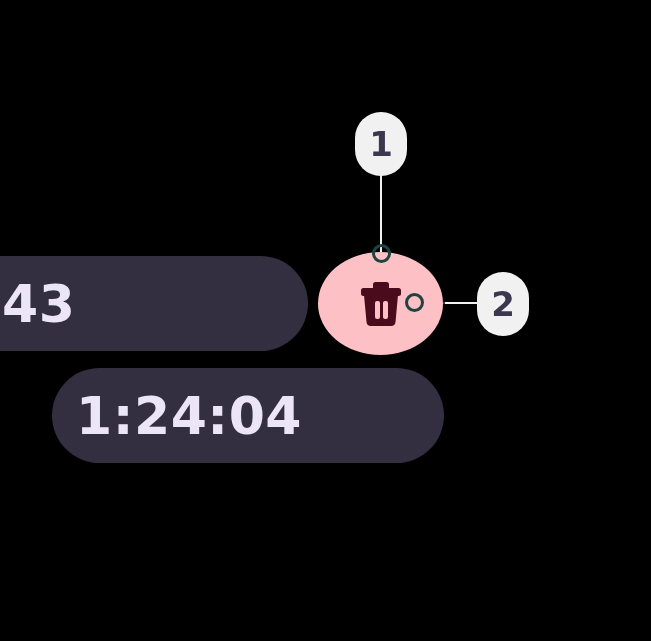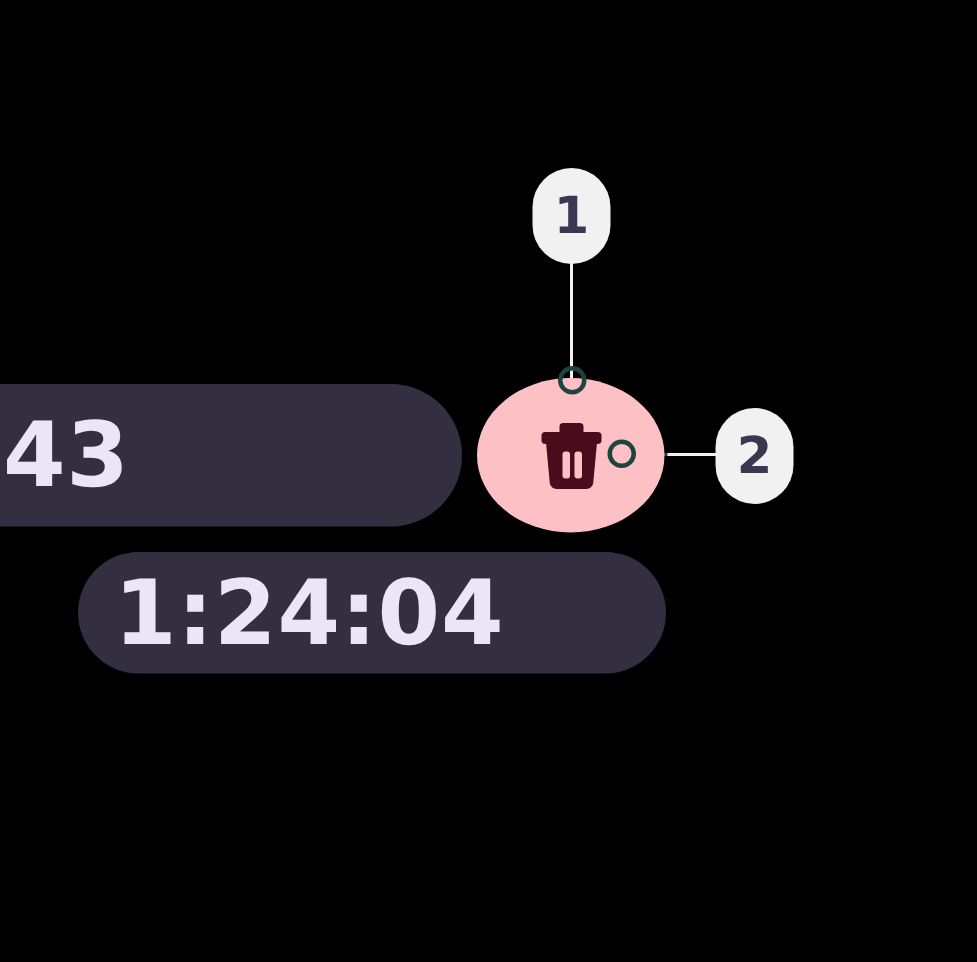--- a/index.html
+++ b/index.html
@@ -24,38 +24,38 @@
   .pill {
     position: absolute;
     background: #332e40;
     border-radius: 999px;
     display: flex;
     align-items: center;
     box-sizing: border-box;
   }
   .pill-label {
     color: #ece4f7;
-    font-size: 60px;
+    font-size: 52px;
     font-weight: 700;
     letter-spacing: 0.5px;
     white-space: nowrap;
   }
 
   #pill-count {
     left: -210px;
     top: 256px;
     width: 518px;
     height: 95px;
     padding-left: 212px;
   }
   #pill-duration {
     left: 52px;
     top: 368px;
     width: 392px;
-    height: 81px;
+    height: 95px;
     padding-left: 24px;
   }
 
   
   #action-circle {
     position: absolute;
     left: 318px;
     top: 252px;
     width: 125px;
     height: 103px;

